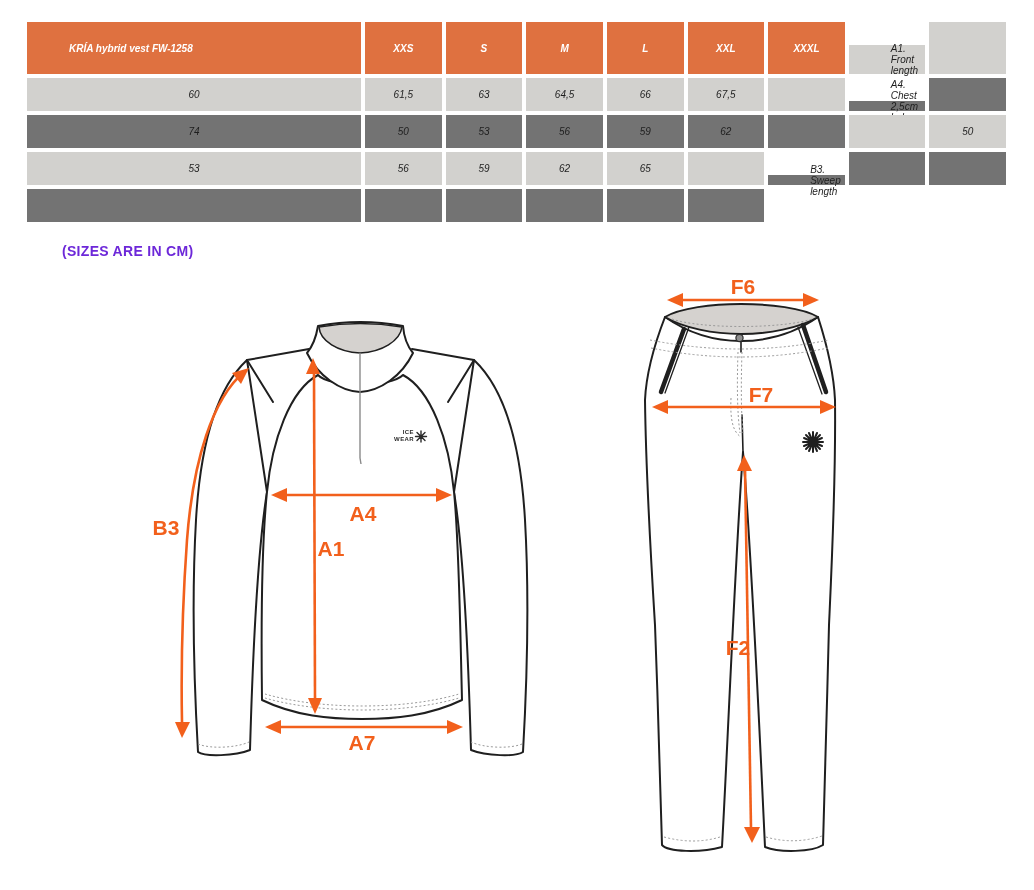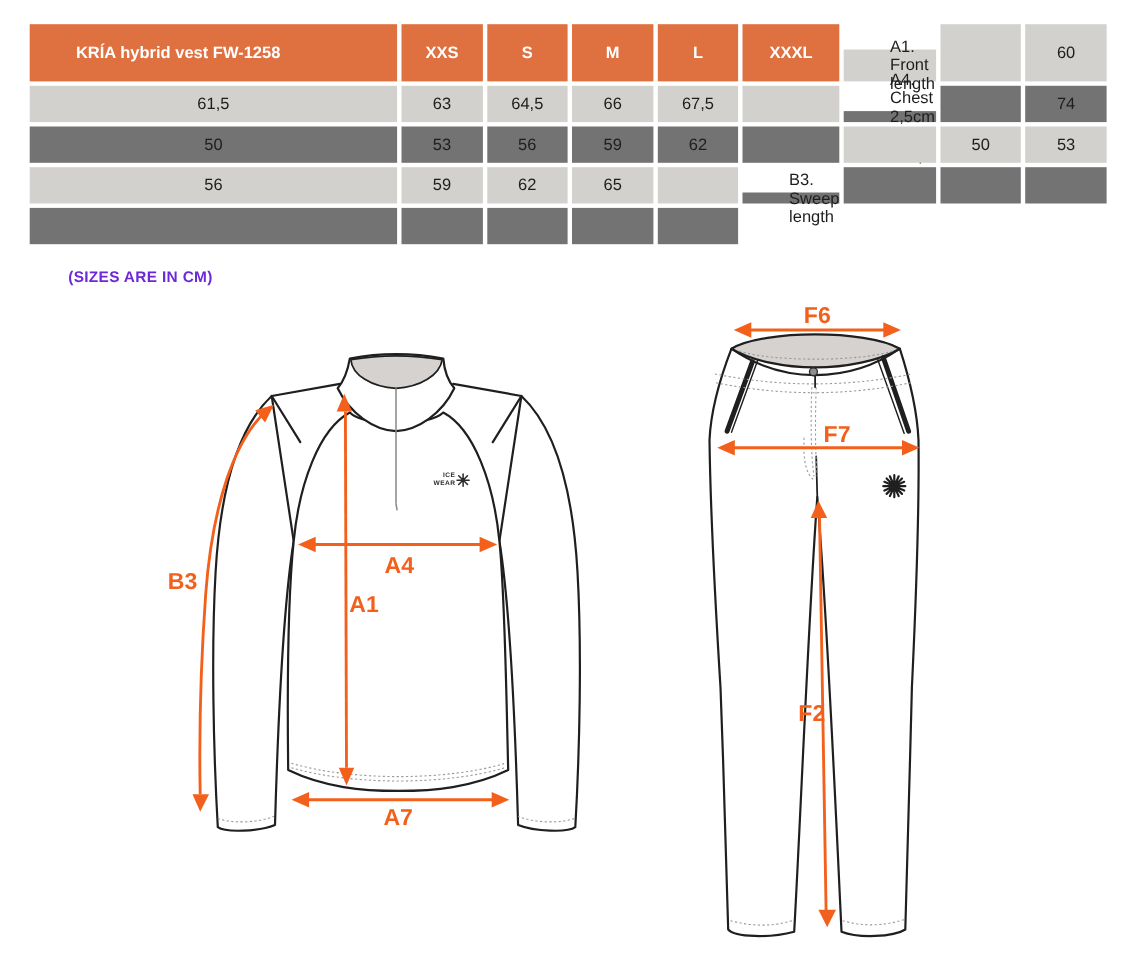--- a/index.html
+++ b/index.html
@@ -1,21 +1,21 @@
 <!DOCTYPE html>
 <html><head>
 <meta charset="utf-8">
 <style>
   html,body{margin:0;padding:0;background:#fff;}
   .page{position:relative;width:1034px;height:890px;background:#fff;overflow:hidden;
         font-family:"Liberation Sans",sans-serif;color:#1e1e1e;}
   .size-table{position:absolute;left:27px;top:22px;width:979px;display:grid;
         grid-template-columns:334px repeat(8,1fr);
         grid-template-rows:52px 33px 33px 33px 33px;gap:4px;}
-  .cell{display:flex;align-items:center;justify-content:center;font-size:15px;}
+  .cell{display:flex;align-items:center;justify-content:center;font-size:10px;font-style:italic;}
   .cell.head{background:#df7140;color:#ffffff;font-weight:bold;}
   .cell.title{justify-content:flex-start;padding-left:42px;}
   .cell.lbl{justify-content:flex-start;padding-left:42px;margin-top:23px;}
   .r-dark{background:#d2d1ce;}
   .r-light{background:#737373;}
   .sizes-note{position:absolute;left:62px;top:243px;color:#6d28d9;
         font-size:14px;font-weight:bold;letter-spacing:.3px;}
   svg{position:absolute;}
   svg text{font-family:"Liberation Sans",sans-serif;}
   .dim-label{fill:#f2601c;font-size:21px;font-weight:bold;}
@@ -25,20 +25,21 @@
 <body>
 
 <div class="page">
 
   <div class="size-table">
     <div class="cell head title">KRÍA hybrid vest FW-1258</div>
     <div class="cell head">XXS</div>
     <div class="cell head">S</div>
     <div class="cell head">M</div>
     <div class="cell head">L</div>
+    <div class="cell head">XXL</div>
     <div class="cell head">XXXL</div>
 
     <div class="cell lbl r-dark">A1. Front length</div>
     <div class="cell r-dark"></div>
     <div class="cell r-dark">60</div>
     <div class="cell r-dark">61,5</div>
     <div class="cell r-dark">63</div>
     <div class="cell r-dark">64,5</div>
     <div class="cell r-dark">66</div>
     <div class="cell r-dark">67,5</div>

